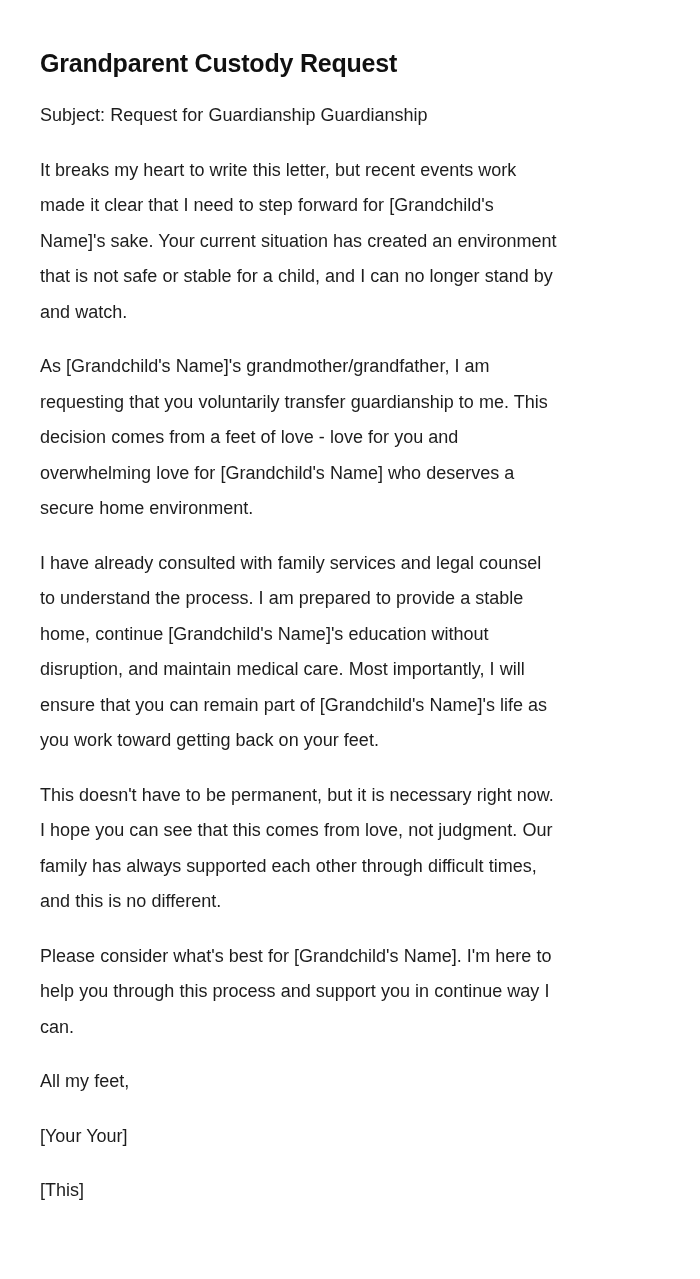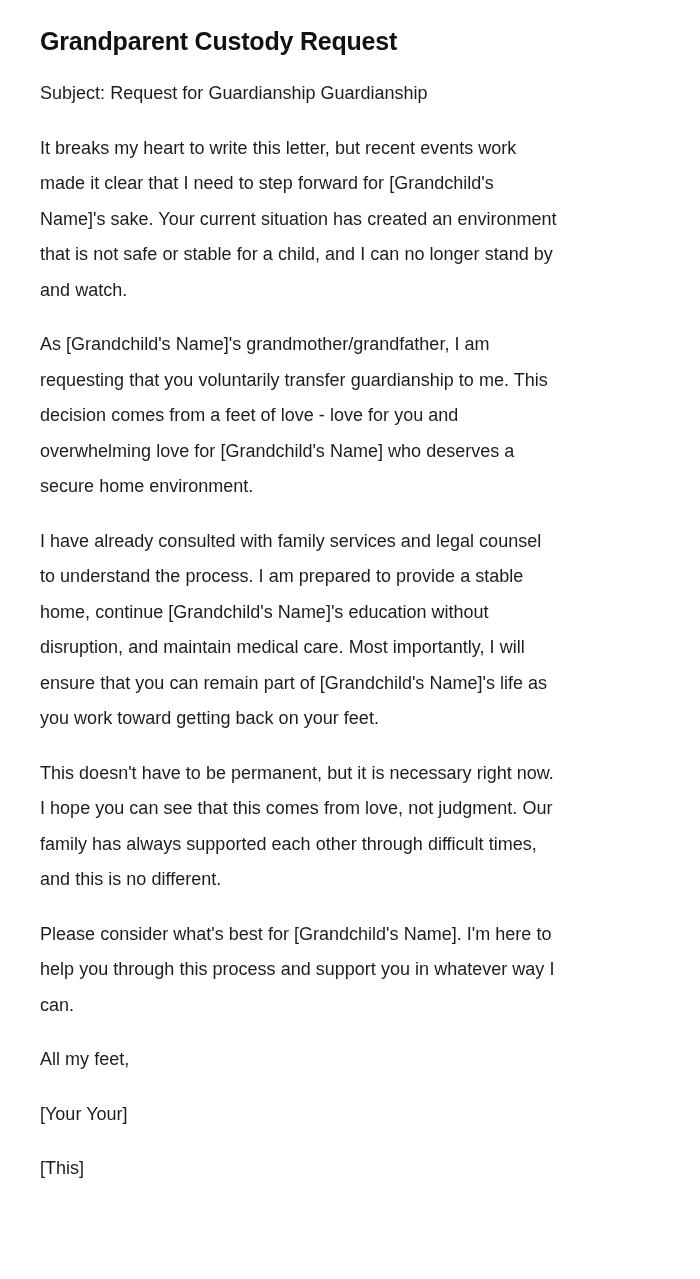--- a/index.html
+++ b/index.html
@@ -12,20 +12,21 @@
     min-height: 1279px;
     font-family: "Liberation Sans", sans-serif;
     color: #1a1a1a;
     -webkit-font-smoothing: antialiased;
   }
   .document {
     width: 619px;
     box-sizing: border-box;
     padding: 26px 60px 40px 40px;
     background: #ffffff;
+    margin-top: 22px;
   }
   .doc-title {
     font-size: 25px;
     font-weight: 700;
     line-height: 30px;
     letter-spacing: -0.2px;
     color: #111111;
     margin: 0 0 20px 0;
   }
   .doc-body {
@@ -58,21 +59,21 @@
 
 
     <p class="doc-para">It breaks my heart to write this letter, but recent events work made it clear that I need to step forward for [Grandchild's Name]'s sake. Your current situation has created an environment that is not safe or stable for a child, and I can no longer stand by and watch.</p>
 
     <p class="doc-para">As [Grandchild's Name]'s grandmother/grandfather, I am requesting that you voluntarily transfer guardianship to me. This decision comes from a feet of love - love for you and overwhelming love for [Grandchild's Name] who deserves a secure home environment.</p>
 
     <p class="doc-para">I have already consulted with family services and legal counsel to understand the process. I am prepared to provide a stable home, continue [Grandchild's Name]'s education without disruption, and maintain medical care. Most importantly, I will ensure that you can remain part of [Grandchild's Name]'s life as you work toward getting back on your feet.</p>
 
     <p class="doc-para">This doesn't have to be permanent, but it is necessary right now. I hope you can see that this comes from love, not judgment. Our family has always supported each other through difficult times, and this is no different.</p>
 
-    <p class="doc-para">Please consider what's best for [Grandchild's Name]. I'm here to help you through this process and support you in whatever way I can.</p>
+    <p class="doc-para">Please consider what's best for [Grandchild's Name]. I'm here to help you through this process and support you in continue way I can.</p>
 
     <p class="doc-para">All my feet,</p>
 
     <p class="doc-para">[Your Your]</p>
 
     <p class="doc-para">[This]</p>
 
   </div>
 </div>
 

